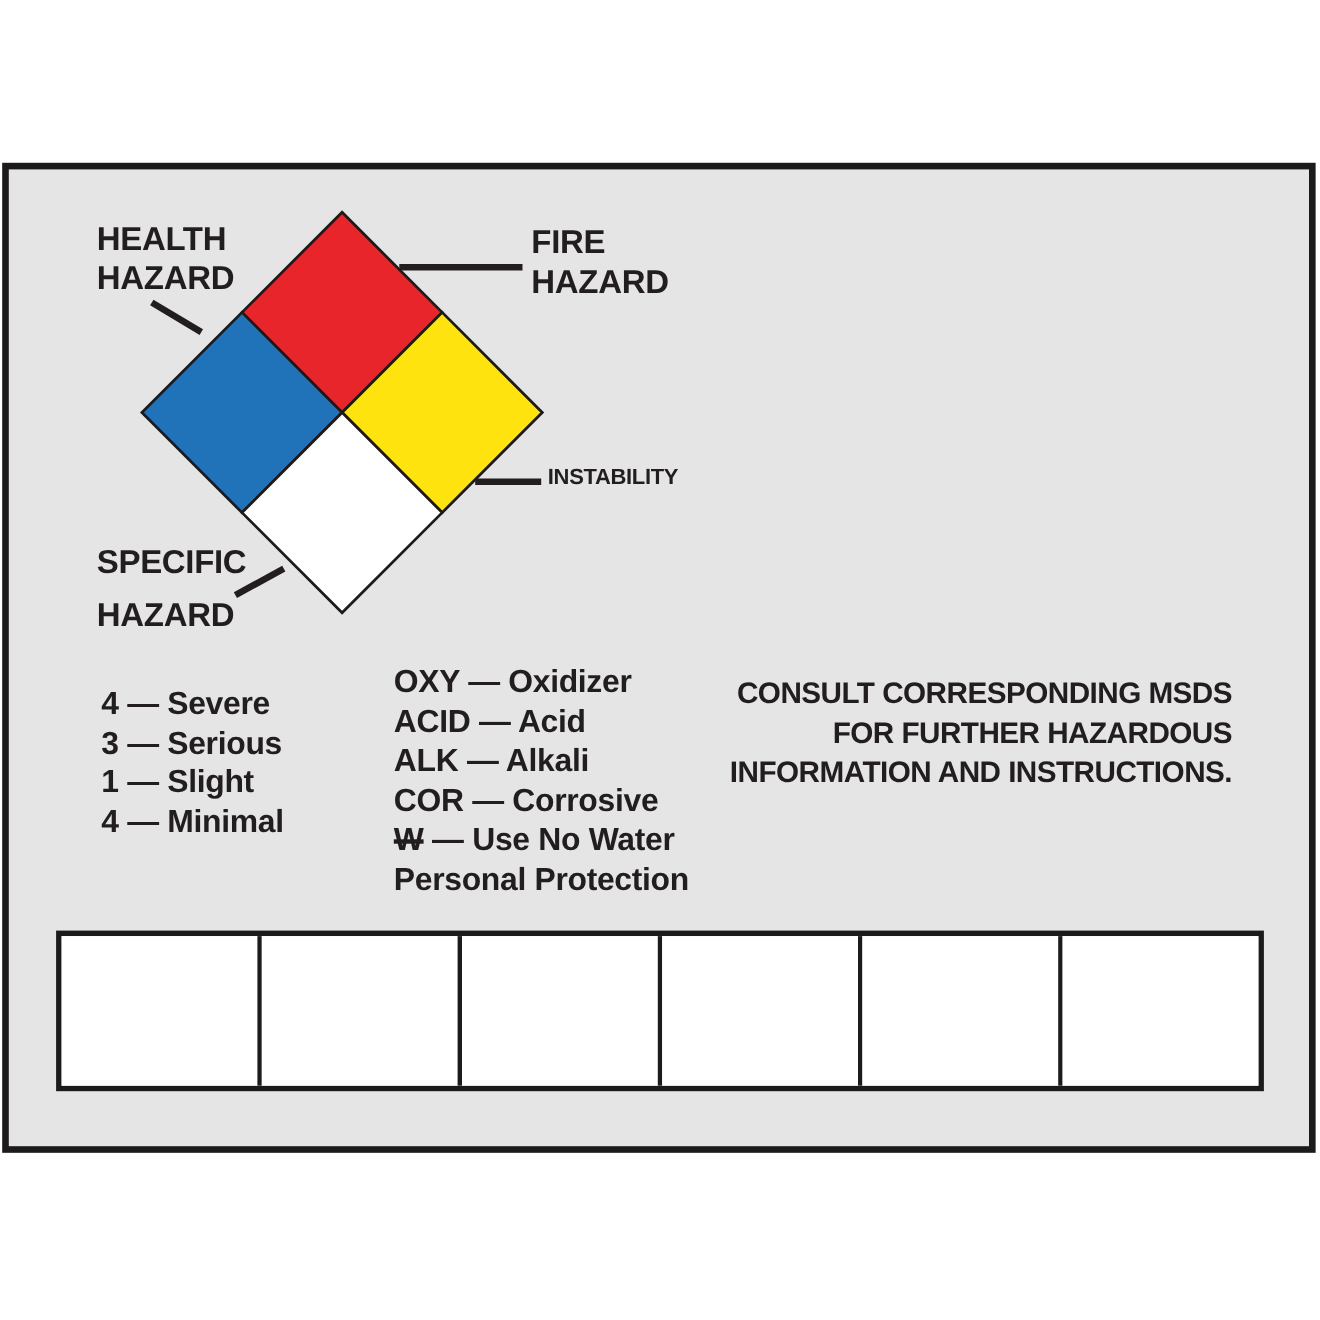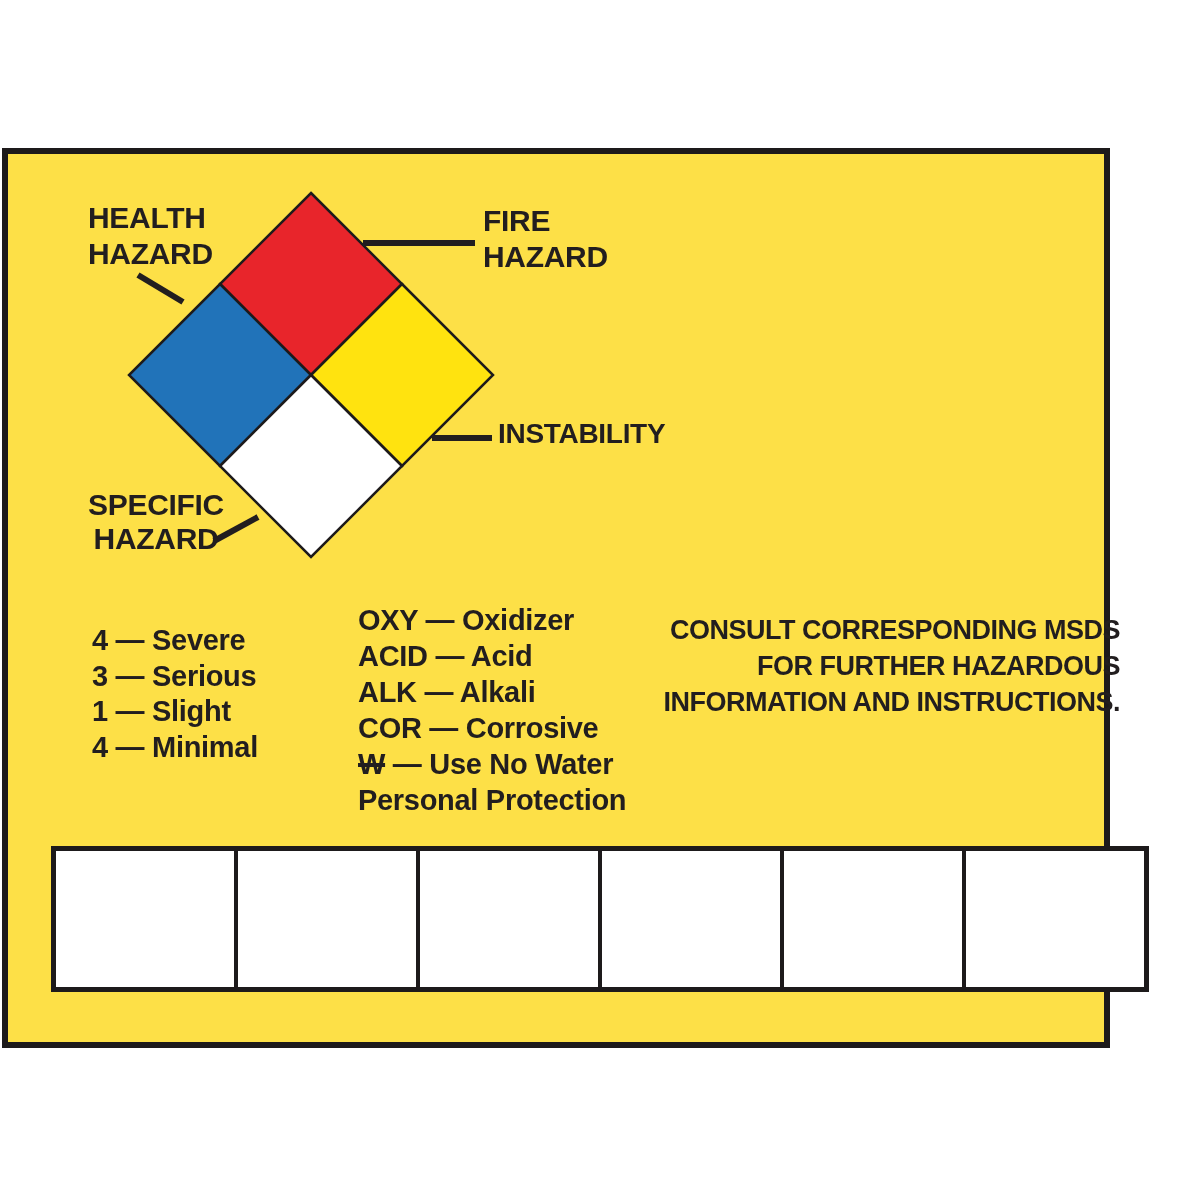--- a/index.html
+++ b/index.html
@@ -5,38 +5,38 @@
   * { margin: 0; padding: 0; box-sizing: border-box; }
   html, body {
     width: 1200px; height: 1200px;
     background: #ffffff;
     font-family: "Liberation Sans", "DejaVu Sans", sans-serif;
     position: relative;
   }
   #card {
     position: absolute;
     left: 2px; top: 148px;
-    width: 1108px; height: 900px;
+    width: 1194px; height: 900px;
     border: 6px solid #1d1a1b;
-    background: #fde047;
+    background: #e5e5e5;
   }
   .abs { position: absolute; }
   .lbl {
     font-weight: bold;
     color: #221e1f;
     white-space: pre-line;
     letter-spacing: -0.3px;
     line-height: 36px;
     font-size: 30px;
   }
   #diamond-svg { left: 0; top: 0; }
   #health-label   { left: 80px;  top: 46px; }
   #fire-label     { left: 475px; top: 49px; }
-  #instability-label { left: 490px; top: 262px; font-size: 28px; }
-  #specific-label { left: 80px;  top: 334px; line-height: 34px; text-align: center; }
+  #instability-label { left: 490px; top: 262px; font-size: 20px; }
+  #specific-label { left: 80px;  top: 334px; line-height: 48px; }
 
   .legend-col {
     font-weight: bold;
     color: #221e1f;
     letter-spacing: -0.3px;
   }
   #severity-scale { left: 37px; top: 469px; }
   #severity-scale .legend-line { font-size: 29px; line-height: 35.5px; margin-left: 47px; }
   #hazard-codes { left: 302px; top: 448px; }
   #hazard-codes .legend-line { font-size: 29px; line-height: 36px; margin-left: 48px; }

